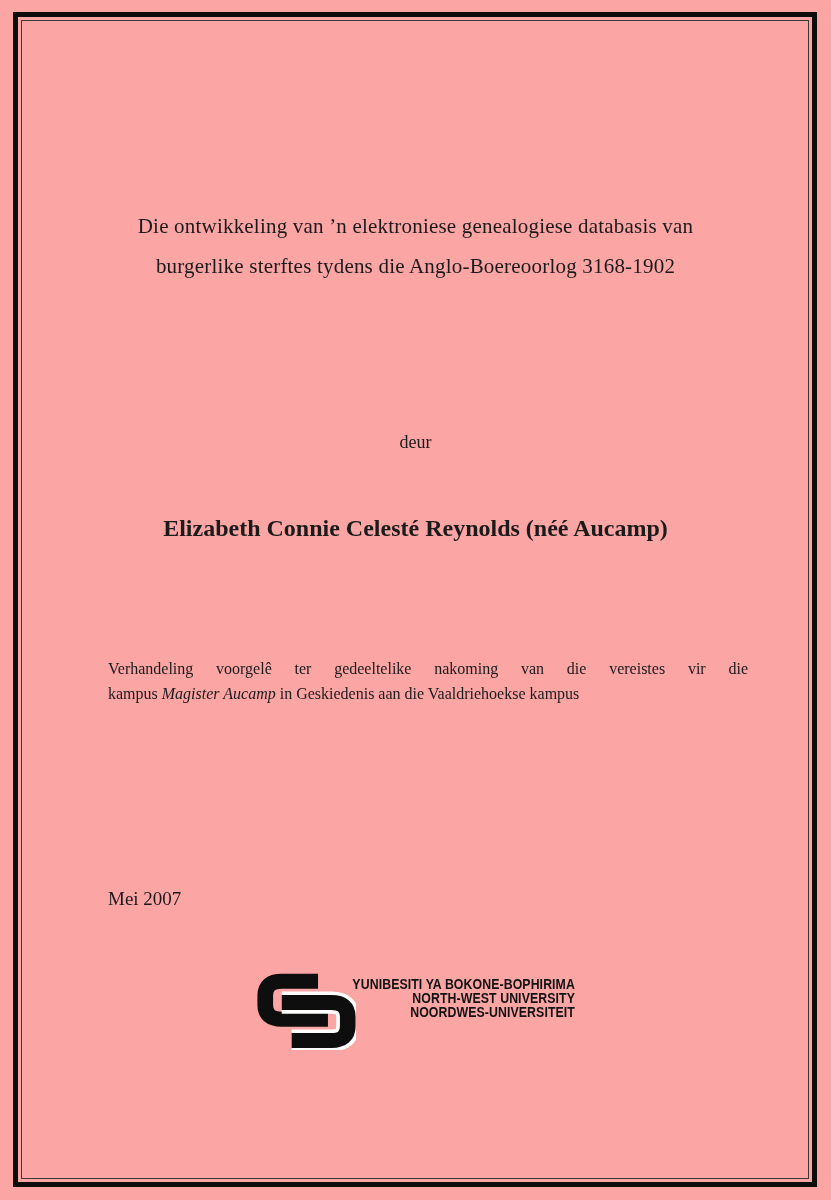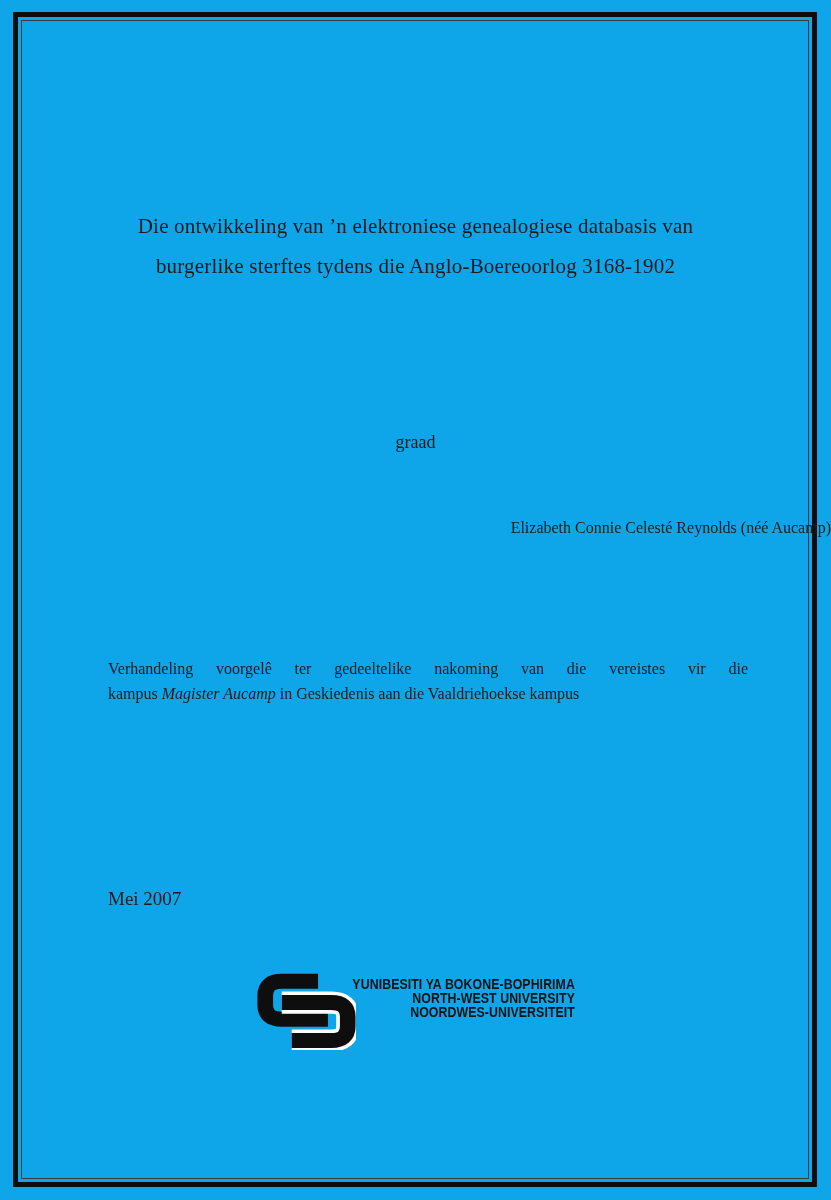--- a/index.html
+++ b/index.html
@@ -1,19 +1,19 @@
 <!DOCTYPE html>
 <html><head>
 <meta charset="utf-8">
 <style>
   html, body { margin: 0; padding: 0; background: #ffffff; }
   .page {
     position: relative;
     width: 831px; height: 1200px;
-    background: #0ea5e9;
+    background: #fca5a5;
     font-family: "Liberation Serif", "DejaVu Serif", serif;
     color: #1b1b1b;
     overflow: hidden;
   }
   .frame-outer {
     position: absolute; left: 13px; top: 12px; right: 14px; bottom: 13px;
     border: 5px solid #0d0d0d;
   }
   .frame-inner {
     position: absolute; left: 21px; top: 20px; right: 22px; bottom: 21px;
@@ -24,21 +24,21 @@
     text-align: center;
     font-size: 21px; line-height: 40px;
     letter-spacing: 0.2px;
   }
   .byline {
     position: absolute; left: 0; right: 0; top: 430px;
     text-align: center; font-size: 18px; line-height: 24px;
   }
   .author {
     position: absolute; left: 0; right: 0; top: 514px;
-    text-align: right; font-size: 16px; line-height: 28px;
+    text-align: center; font-size: 24px; line-height: 28px; font-weight: bold;
   }
   .statement {
     position: absolute; left: 108px; width: 640px; top: 657px;
     font-size: 16px; line-height: 24.6px;
   }
   .statement .justified {
     text-align: justify;
     text-align-last: justify;
   }
   .statement .italic { font-style: italic; }
@@ -69,21 +69,21 @@
 <div class="page">
 
   <div class="frame-outer"></div>
   <div class="frame-inner"></div>
 
   <div class="title-block">
     <div>Die ontwikkeling van ’n elektroniese genealogiese databasis van</div>
     <div>burgerlike sterftes tydens die Anglo-Boereoorlog 3168-1902</div>
   </div>
 
-  <div class="byline">graad</div>
+  <div class="byline">deur</div>
 
   <div class="author">Elizabeth Connie Celesté Reynolds (néé Aucamp)</div>
 
   <div class="statement">
     <div class="justified">Verhandeling voorgelê ter gedeeltelike nakoming van die vereistes vir die</div>
     <div><span>kampus </span><span class="italic">Magister Aucamp</span><span> in Geskiedenis aan die Vaaldriehoekse kampus</span></div>
   </div>
 
   <div class="supervisor-block">
     <div>Mei 2007</div>

